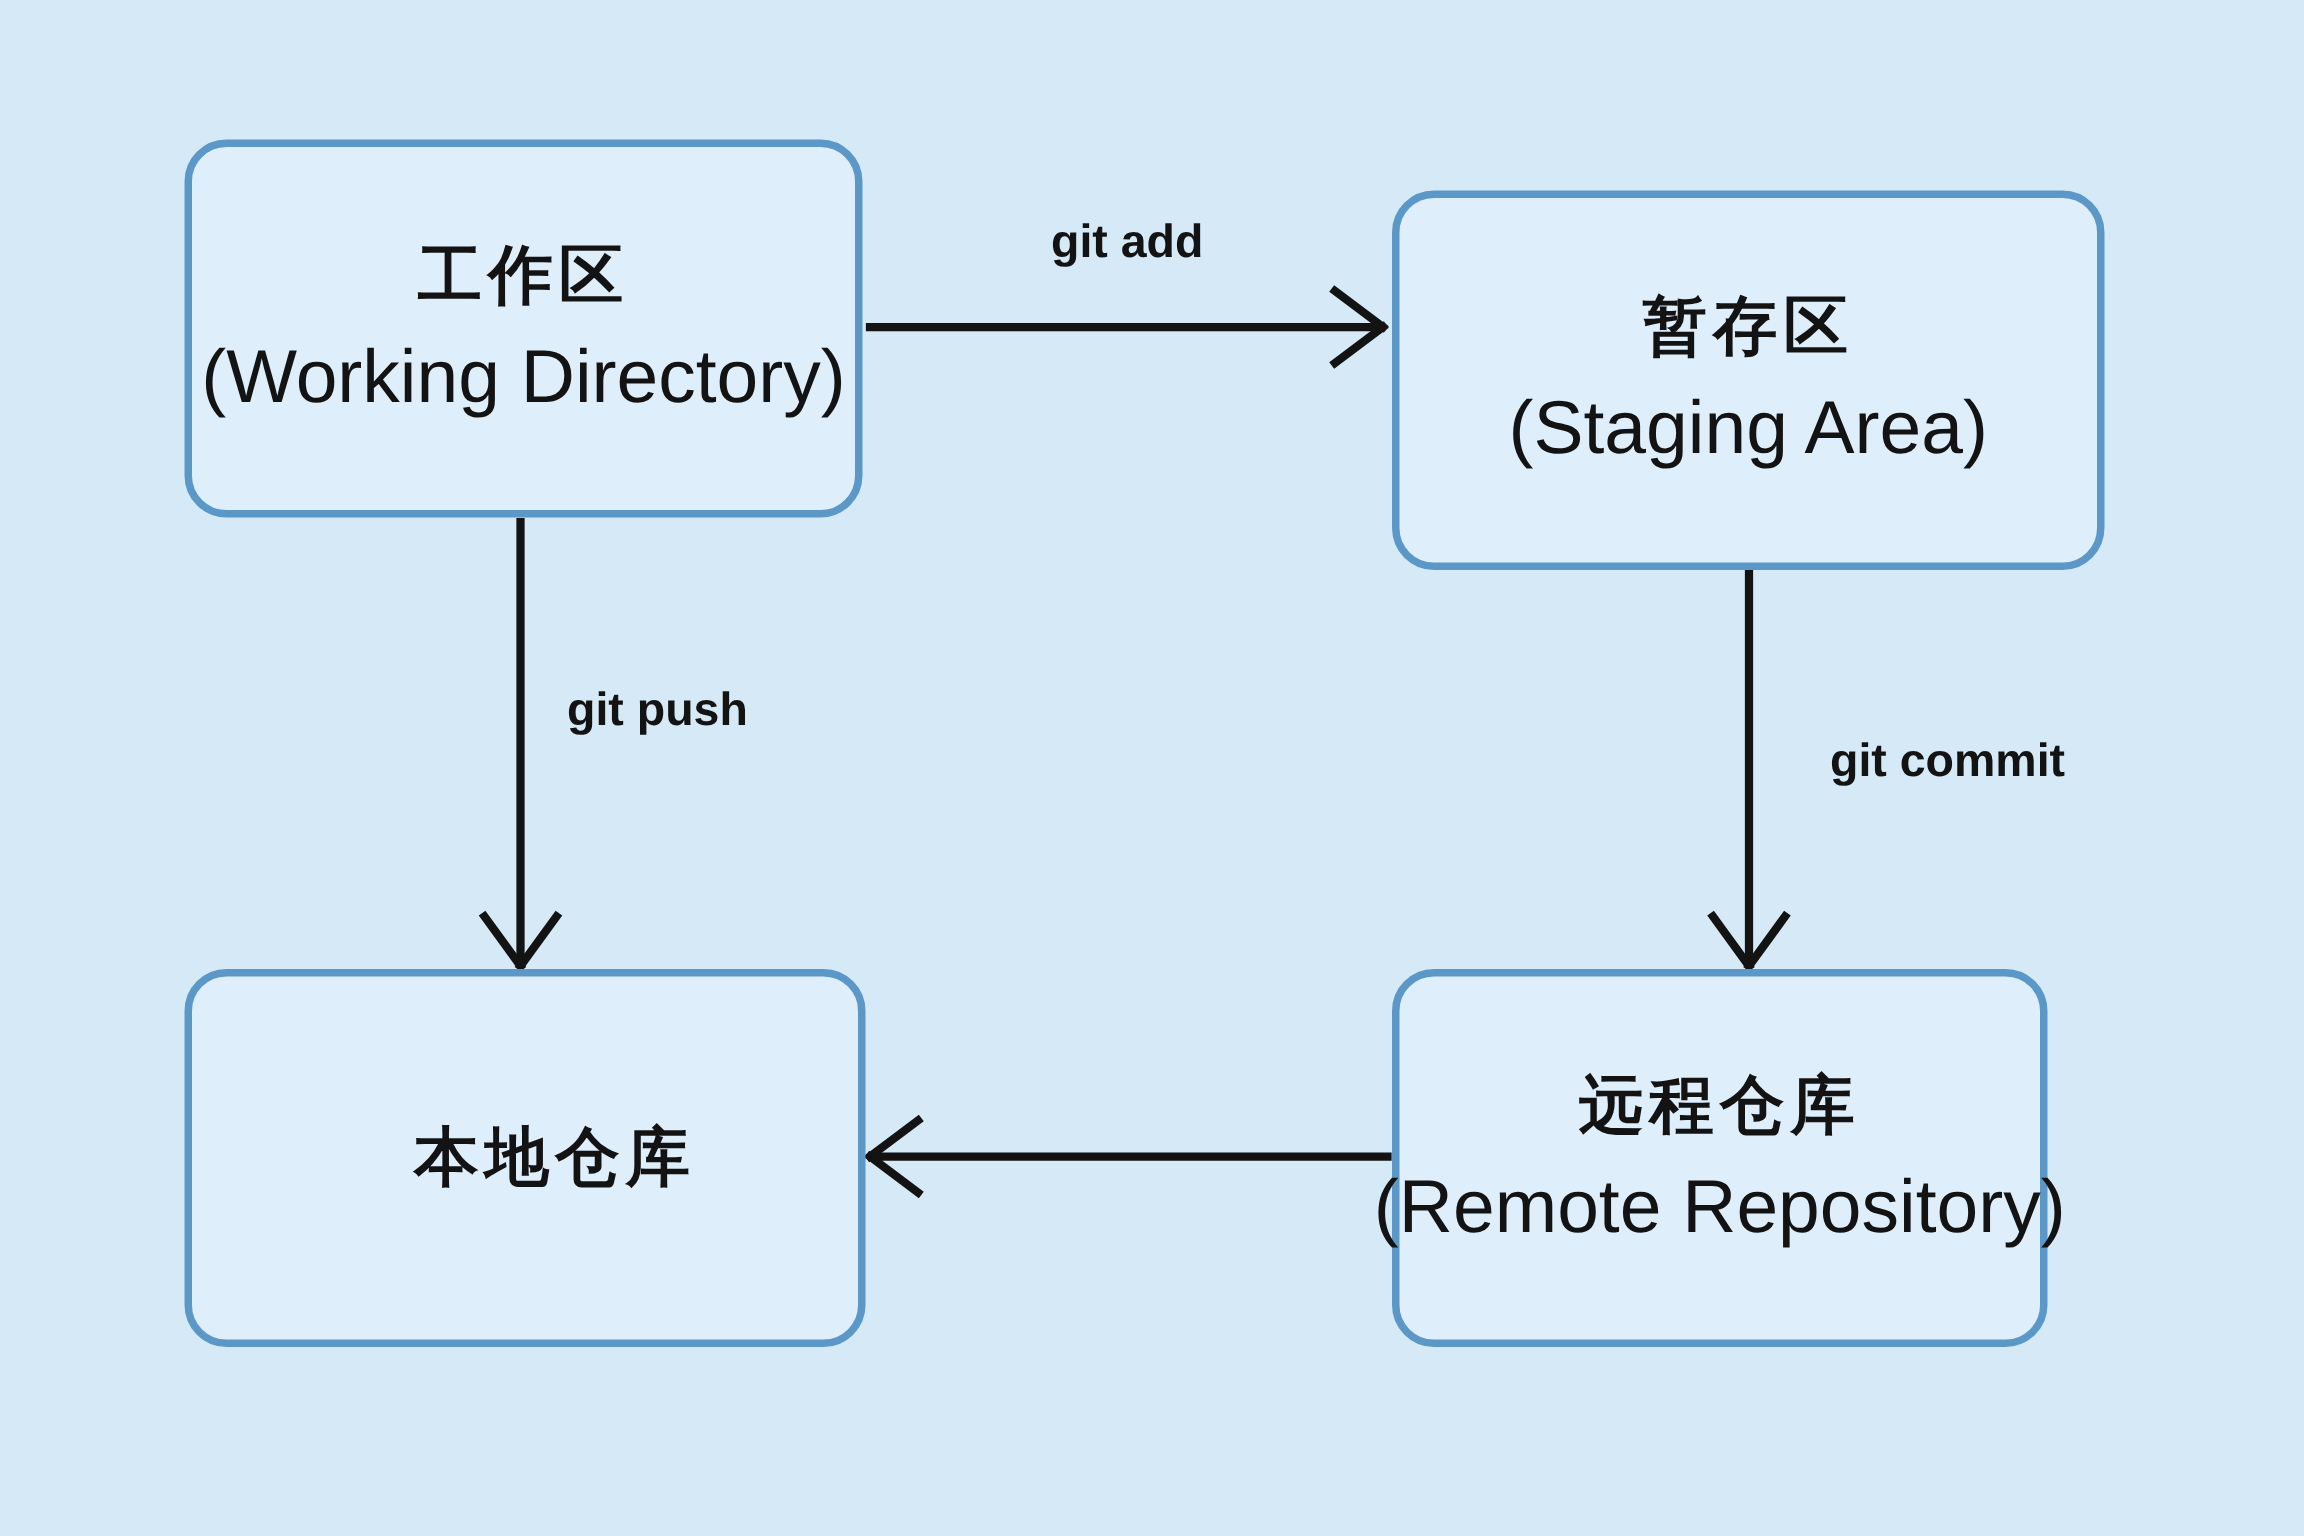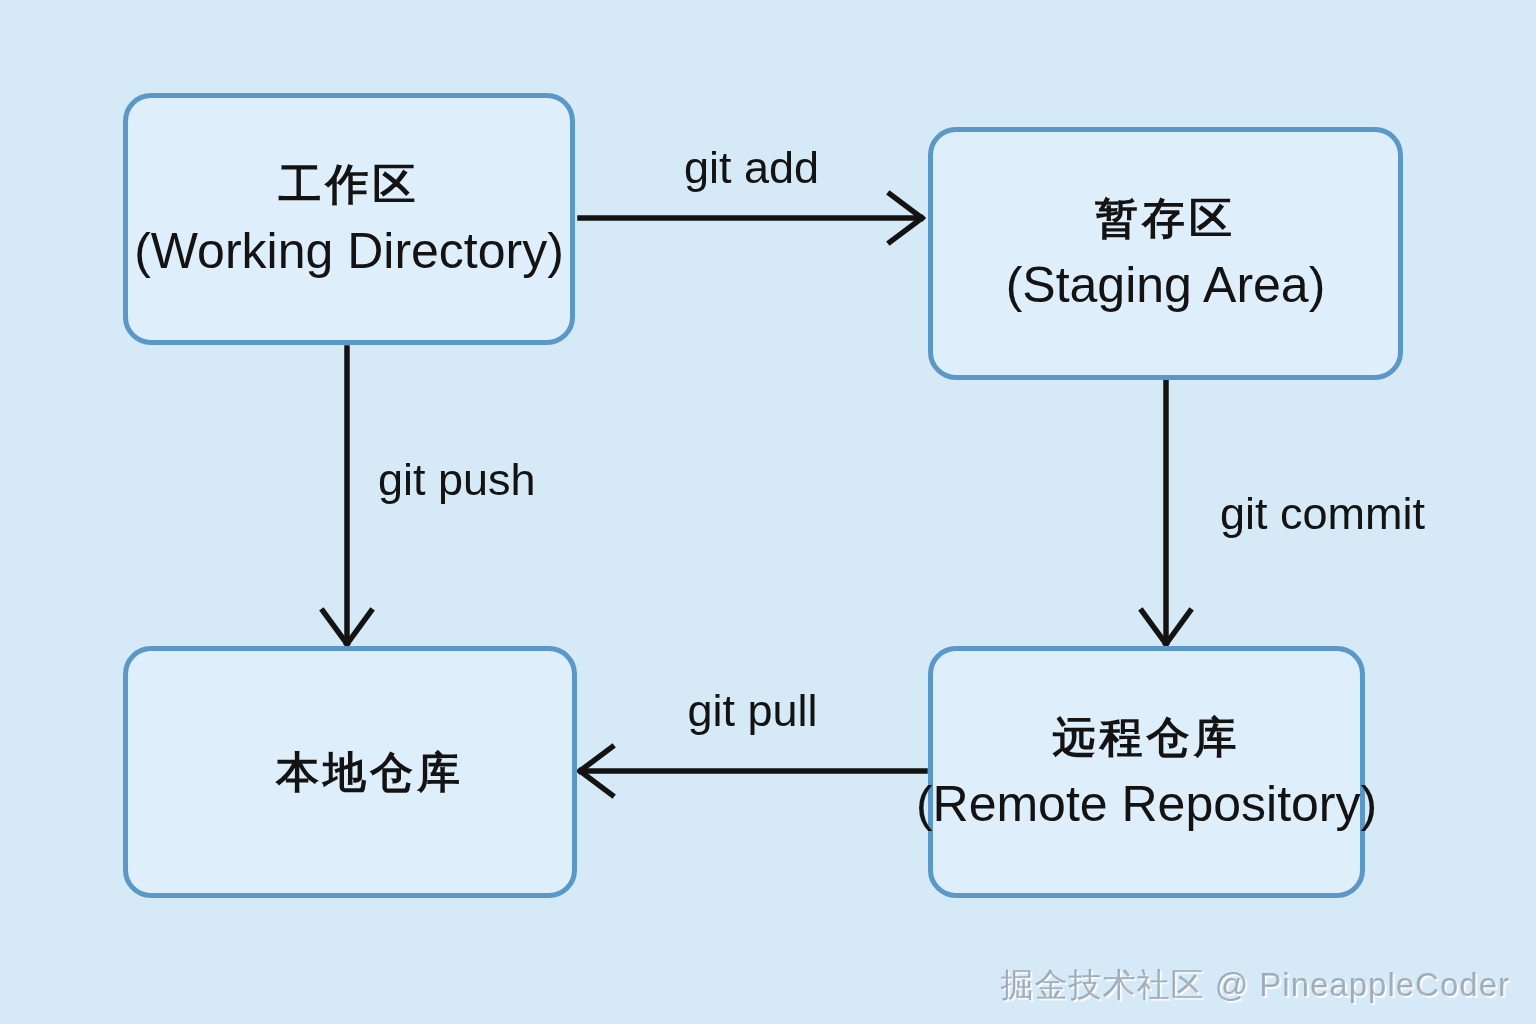--- a/index.html
+++ b/index.html
@@ -47,24 +47,25 @@
     line-height: 1;
     white-space: nowrap;
   }
   #node-working-directory { left: 123px; top: 93px;  width: 452px; height: 252px; }
   #node-staging-area      { left: 928px; top: 92px;  width: 475px; height: 253px; margin-top: 35px; }
   #node-local-repository  { left: 123px; top: 646px; width: 454px; height: 252px; padding-left: 40px; }
   #node-remote-repository { left: 928px; top: 646px; width: 437px; height: 252px; }
 
   .edge-label {
     position: absolute;
-    font-size: 45px;
+    font-size: 31px;
     color: #131313;
     line-height: 1;
     white-space: nowrap;
+    font-weight: bold;
   }
   #label-git-add    { left: 583px; top: 145px; width: 337px; text-align: center; }
   #label-git-push   { left: 378px; top: 457px; }
   #label-git-commit { left: 1220px; top: 463px; margin-top: 28px; }
   #label-git-pull   { left: 580px; top: 688px; width: 345px; text-align: center; }
 
   .watermark {
     position: absolute;
     right: 26px;
     bottom: 16px;
@@ -122,17 +123,15 @@
   </div>
 
   <div class="node" id="node-remote-repository">
     <div class="zh">远程仓库</div>
     <div class="en">(Remote Repository)</div>
   </div>
 
   <div class="edge-label" id="label-git-add">git add</div>
   <div class="edge-label" id="label-git-push">git push</div>
   <div class="edge-label" id="label-git-commit">git commit</div>
-  <div class="edge-label" id="label-git-pull">git pull</div>
 
-  <div class="watermark">掘金技术社区 @ PineappleCoder</div>
 
 </div>
 
 </body></html>

